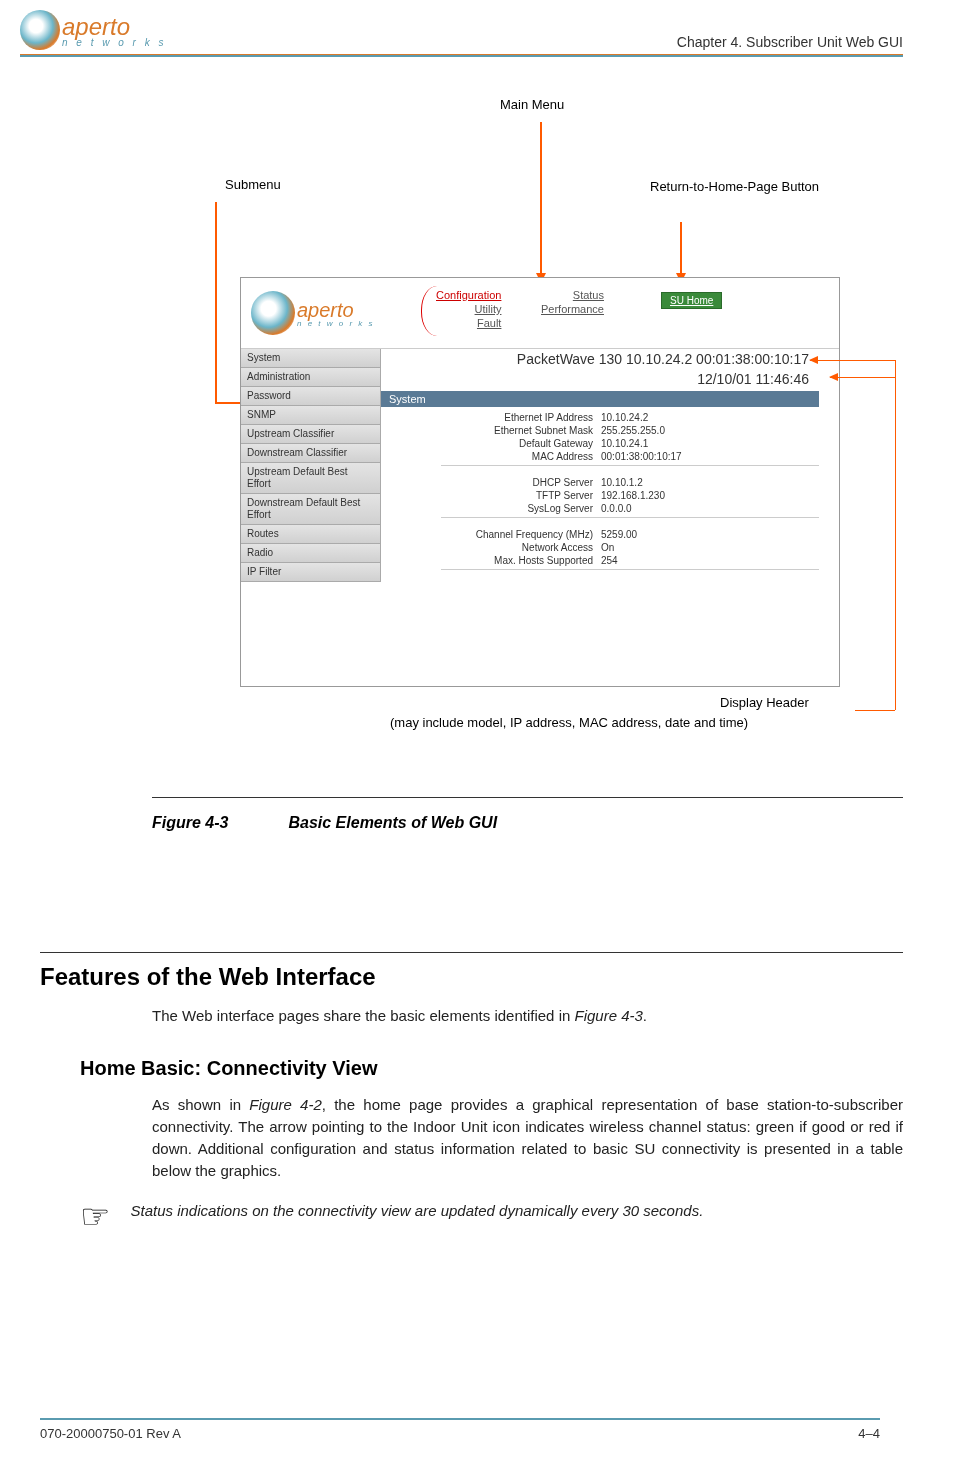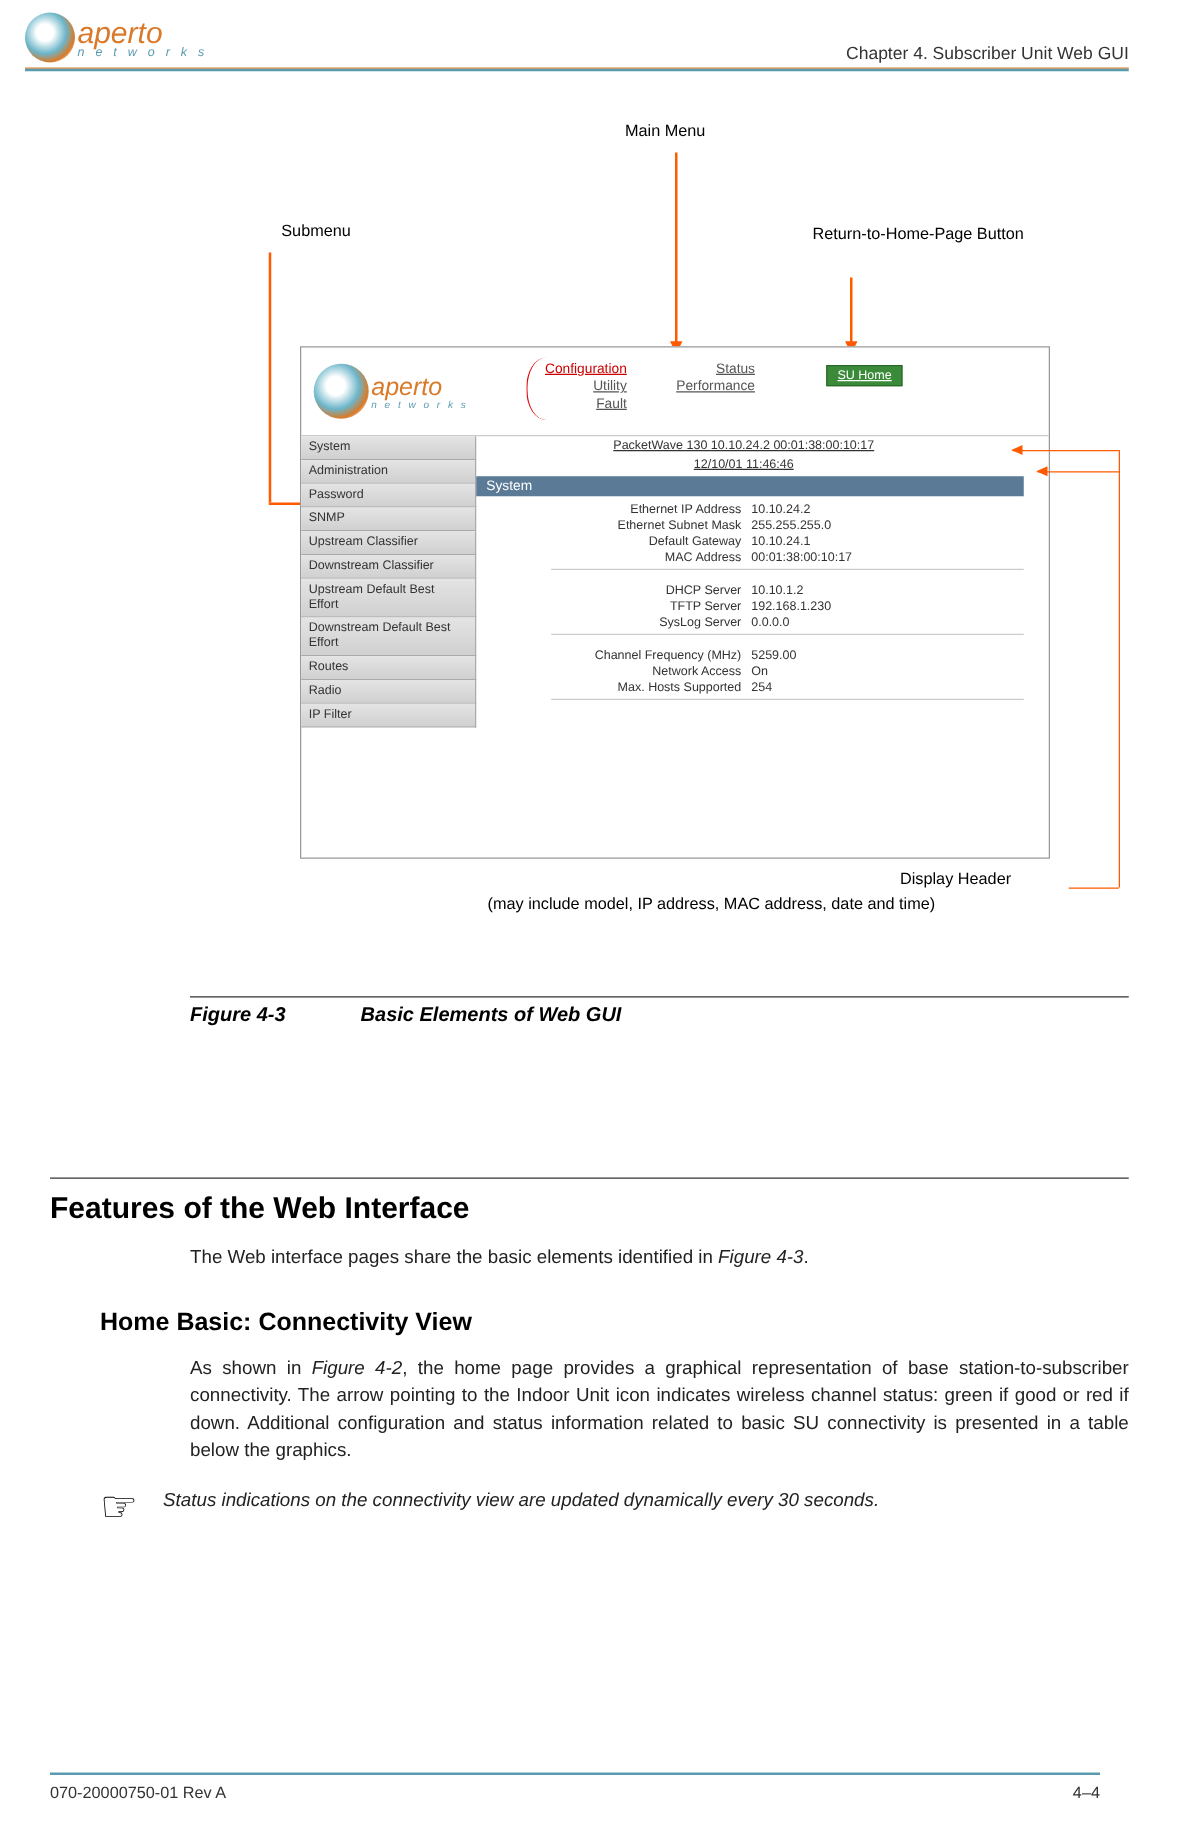--- a/index.html
+++ b/index.html
@@ -104,36 +104,36 @@
   .sidebar-item {
     background: linear-gradient(#e4e4e4, #d0d0d0);
     border-bottom: 1px solid #aaa;
     border-right: 1px solid #aaa;
     padding: 3px 6px;
     font-size: 10px;
     color: #333;
     line-height: 12px;
   }
   .content { flex: 1; padding: 0; }
-  .info-line { text-align: center; padding: 2px 30px 2px 0; font-size: 10px; color:#333;text-decoration:underline;}
+  .info-line { text-align: right; padding: 2px 30px 2px 0; font-size: 14px; color:#333;}
   .section-bar {
     background: #5a7a95;
     color: #fff;
     padding: 2px 8px;
     font-size: 11px;
     margin: 2px 20px 4px 0;
   }
   .kv-row { display: flex; font-size: 10px; padding: 1px 0; }
   .kv-label { width: 220px; text-align: right; padding-right: 8px; color:#333;}
   .kv-value { color:#333; }
   .kv-gap { height: 8px; }
   .thin-rule { border-top:1px solid #ccc; margin: 2px 20px 2px 60px; }
 
   .figure-rule { border-top: 1px solid #333; margin: 0 50px 0 152px; }
-  .figure-caption { font-family: Arial, sans-serif; font-weight: bold; font-style: italic; font-size: 16px; margin: 6px 0 0 152px; }
+  .figure-caption { font-family: Arial, sans-serif; font-weight: bold; font-style: italic; font-size: 16px; margin: 16px 0 0 152px; }
   .figure-caption .gap { display:inline-block; width: 60px; }
 
   .section-rule { border-top: 1px solid #333; margin: 120px 50px 0 40px; }
   h2.section { font-family: Arial, sans-serif; font-size: 24px; font-weight: bold; margin: 10px 0 0 40px; }
   h3.section { font-family: Arial, sans-serif; font-size: 20px; font-weight: bold; margin: 30px 0 0 80px; }
   p.body { font-family: Arial, sans-serif; font-size: 15px; line-height: 22px; margin: 14px 50px 0 152px; text-align: justify; color:#222;}
   p.body .figref { font-style: italic; }
   .note-row { display:flex; margin: 20px 50px 0 80px; align-items:flex-start;}
   .hand-icon { font-size: 34px; line-height: 30px; margin-right: 20px; }
   .note-text { font-family: Arial, sans-serif; font-style: italic; font-size: 15px; color:#222;}

